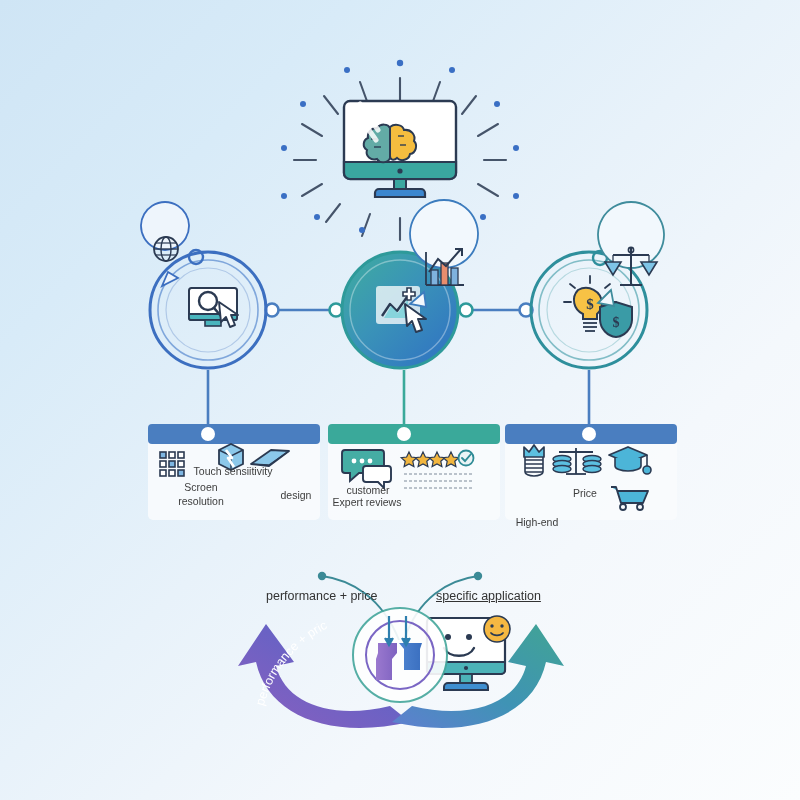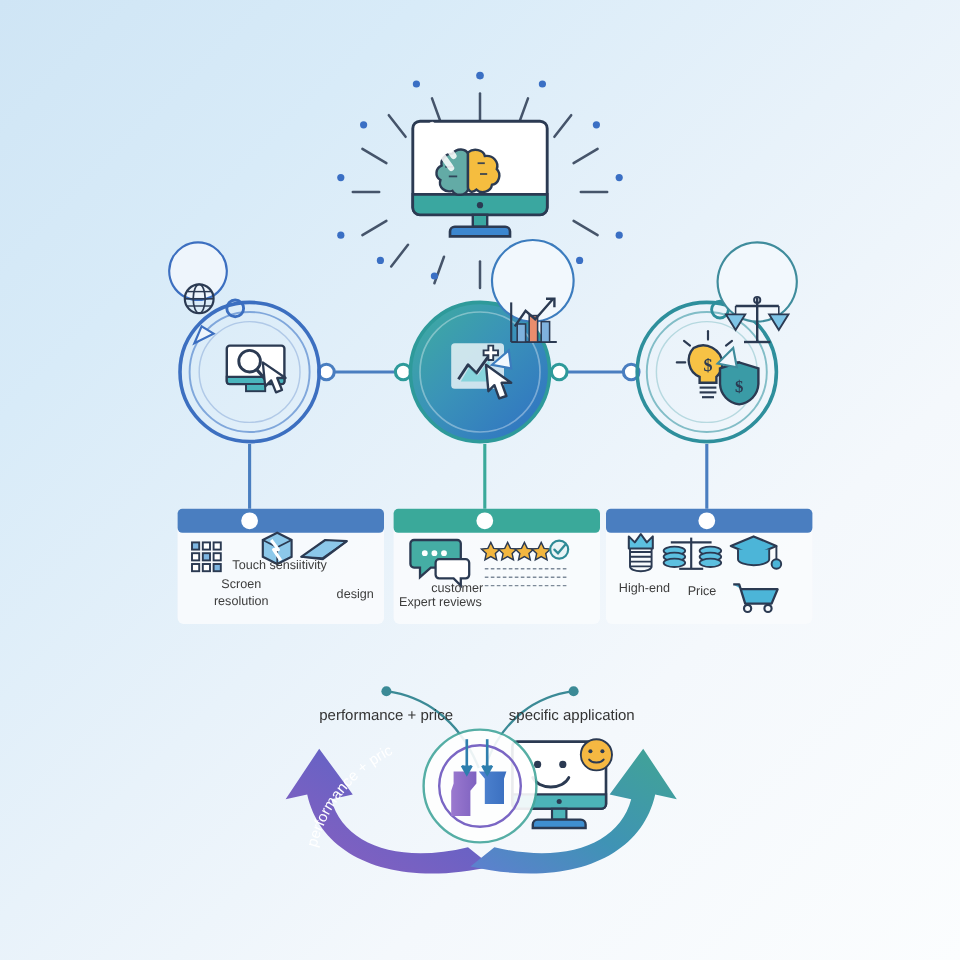--- a/index.html
+++ b/index.html
@@ -328,21 +328,21 @@
         <path d="M406 616 l0 28"></path>
           <path d="M402 638 l4 7 l4 -7" fill="#2e7fae"></path>
       </g>
     </g>
   </svg>
 
   <div class="card-lbl" style="left:148px;top:481px;width:66px;padding-left:20px;">Scroen resolution</div>
   <div class="card-lbl" style="left:188px;top:465px;width:90px;">Touch sensiitivity</div>
   <div class="card-lbl" style="left:272px;top:456px;width:48px;margin-top:33px;">design</div>
 
-  <div class="card-lbl" style="left:344px;top:484px;width:74px;">customer</div>
+  <div class="card-lbl" style="left:331px;top:484px;width:74px;">customer</div>
   <div class="card-lbl" style="left:326px;top:496px;width:82px;text-align:center;">Expert reviews</div>
 
-  <div class="card-lbl" style="left:506px;top:484px;width:62px;text-align:center;">High-end</div>
+  <div class="card-lbl" style="left:506px;top:516px;width:62px;text-align:center;">High-end</div>
   <div class="card-lbl" style="left:562px;top:487px;width:46px;">Price</div>
 
   <div class="arc-lbl" style="left:266px;top:589px;">performance + price</div>
-  <div class="arc-lbl" style="left:424px;top:589px;">specific application</div>
+  <div class="arc-lbl" style="left:436px;top:589px;text-decoration:underline;">specific application</div>
 </div>
 
 </body></html>

